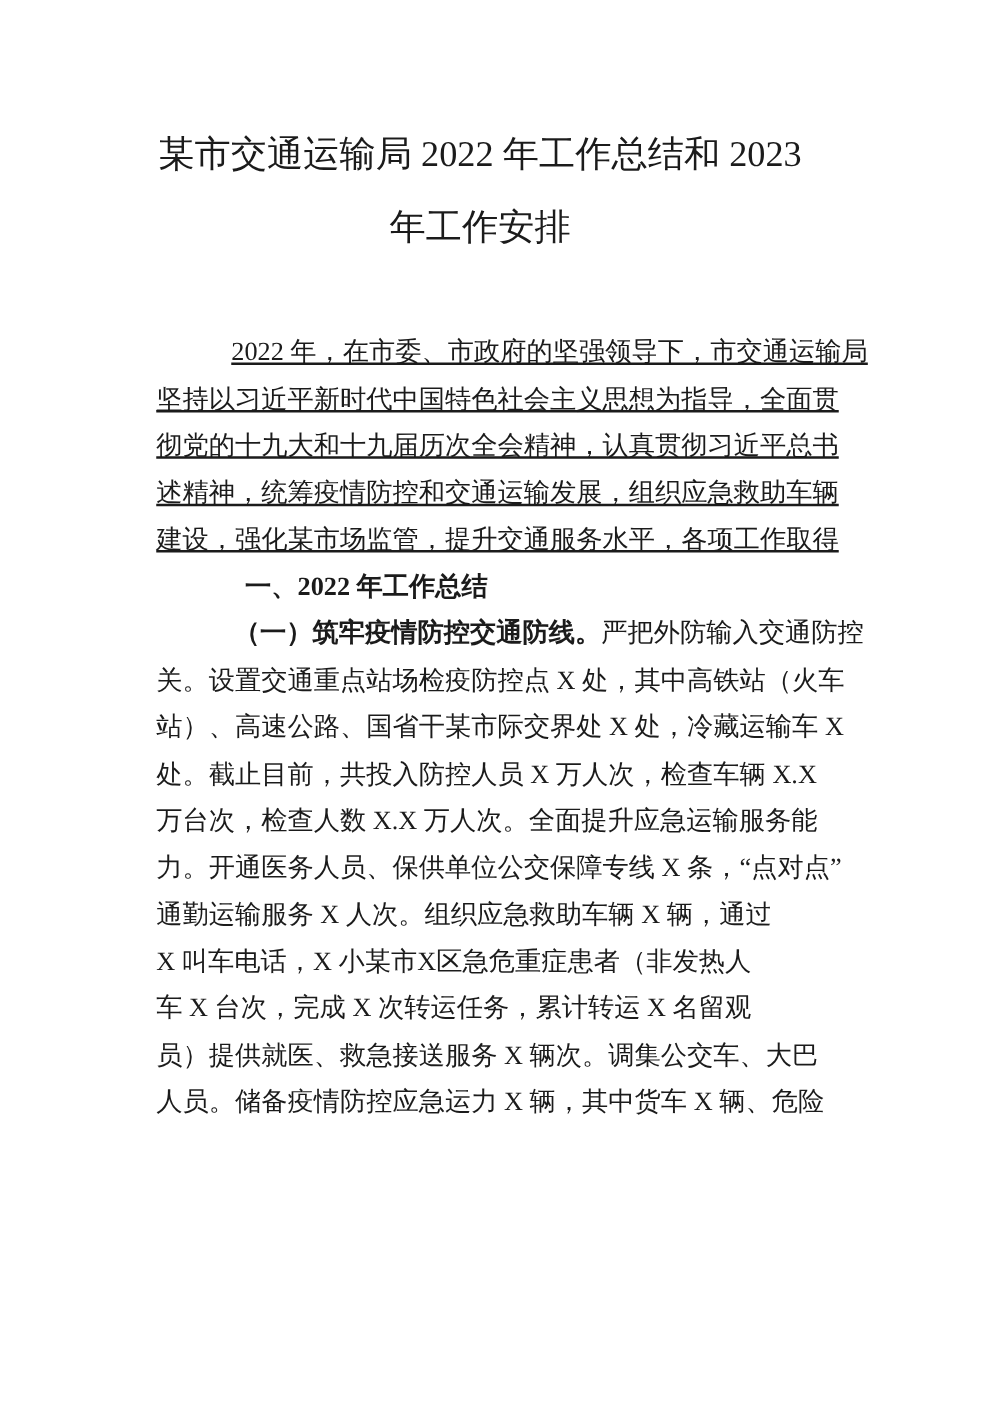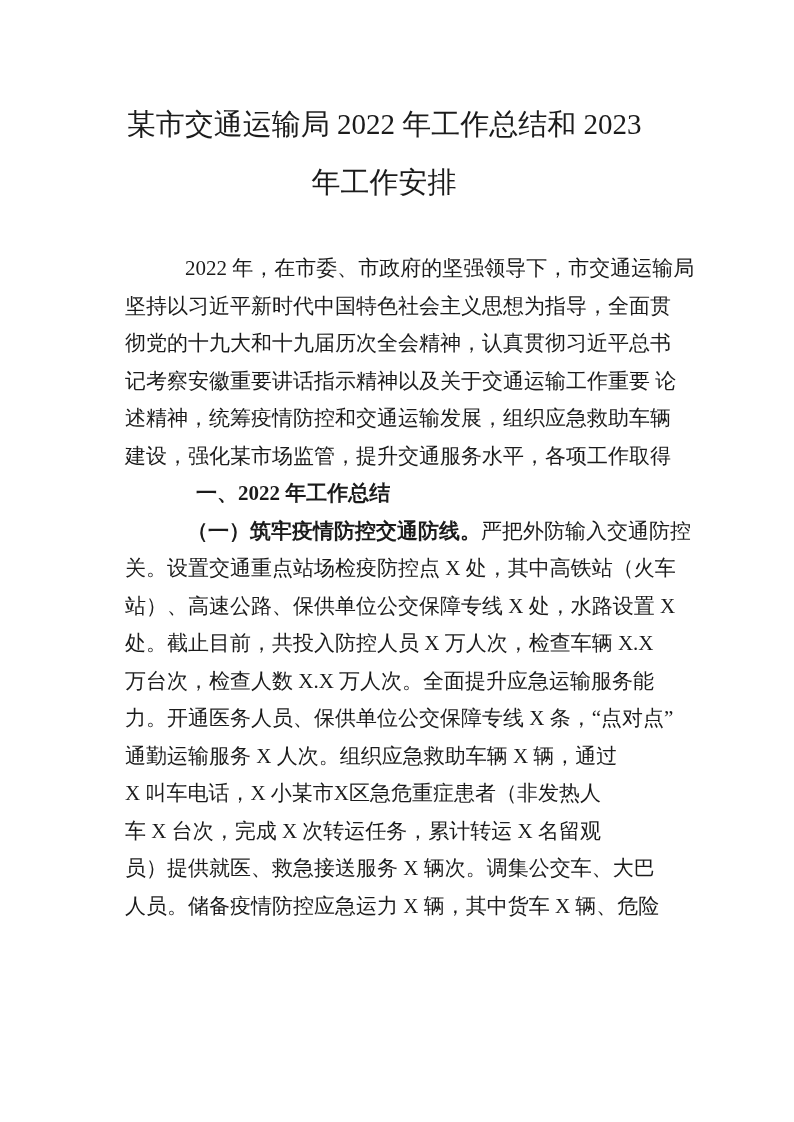--- a/index.html
+++ b/index.html
@@ -26,21 +26,21 @@
     line-height: 58px;
     text-align: center;
     white-space: nowrap;
   }
   .title-line { display: block; }
   .para {
     margin: 0;
     font-size: 21px;
     line-height: 37.5px;
   }
-  .intro { margin-top: 39px; }
+  .intro { margin-top: 52px; text-decoration: underline; }
   .line {
     display: block;
     white-space: nowrap;
   }
   .full {
     text-align: justify;
     text-align-last: justify;
   }
   .indent { text-indent: 60px; }
   .indent-kaiti { text-indent: 62px; }
@@ -65,31 +65,30 @@
 
   <h1 class="doc-title">
     <span class="title-line">某市交通运输局 2022 年工作总结和 2023</span>
     <span class="title-line">年工作安排</span>
   </h1>
 
   <div class="para intro">
     <span class="line full indent">2022 年，在市委、市政府的坚强领导下，市交通运输局</span>
     <span class="line full">坚持以习近平新时代中国特色社会主义思想为指导，全面贯</span>
     <span class="line full">彻党的十九大和十九届历次全会精神，认真贯彻习近平总书</span>
-    <span class="line full">记考察安徽重要讲话指示精神以及关于交通运输工作重要 论</span>
     <span class="line full">述精神，统筹疫情防控和交通运输发展，组织应急救助车辆</span>
     <span class="line full">建设，强化某市场监管，提升交通服务水平，各项工作取得</span>
   </div>
 
   <div class="heading">一、2022 年工作总结</div>
 
   <div class="para section">
     <span class="line full indent-kaiti"><span class="kaiti">（一）筑牢疫情防控交通防线。</span><span>严把外防输入交通防控</span></span>
     <span class="line full">关。设置交通重点站场检疫防控点 X 处，其中高铁站（火车</span>
-    <span class="line full">站）、高速公路、保供单位公交保障专线 X 处，水路设置 X</span>
+    <span class="line full">站）、高速公路、国省干某市际交界处 X 处，冷藏运输车 X</span>
     <span class="line full">处。截止目前，共投入防控人员 X 万人次，检查车辆 X.X</span>
     <span class="line full">万台次，检查人数 X.X 万人次。全面提升应急运输服务能</span>
     <span class="line full">力。开通医务人员、保供单位公交保障专线 X 条，“点对点”</span>
     <span class="line">通勤运输服务 X 人次。组织应急救助车辆 X 辆，通过</span>
     <span class="line">X 叫车电话，X 小某市X区急危重症患者（非发热人</span>
     <span class="line">车 X 台次，完成 X 次转运任务，累计转运 X 名留观</span>
     <span class="line full">员）提供就医、救急接送服务 X 辆次。调集公交车、大巴</span>
     <span class="line full">人员。储备疫情防控应急运力 X 辆，其中货车 X 辆、危险</span>
   </div>
 

